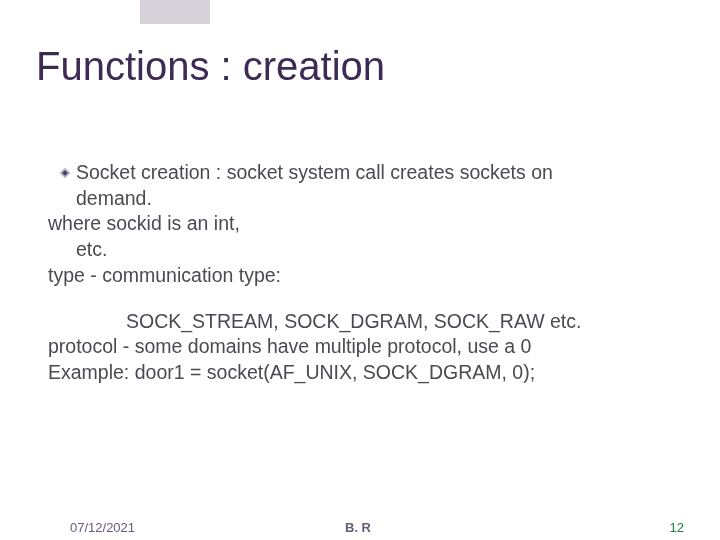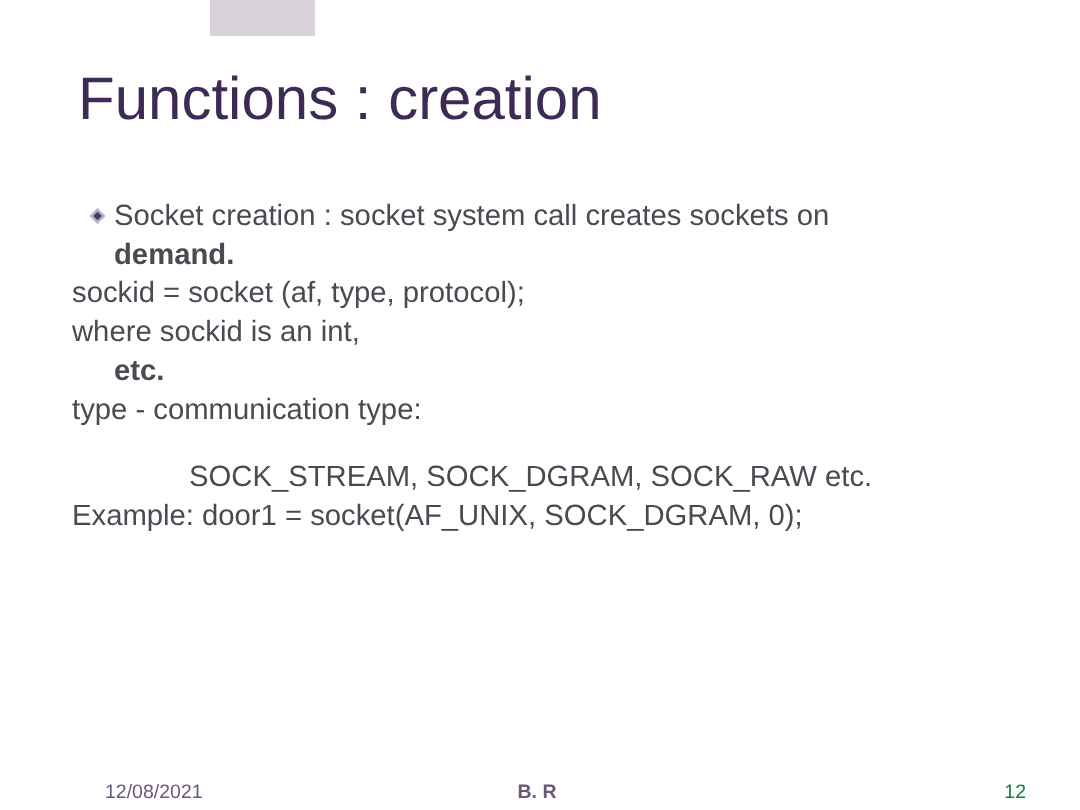--- a/index.html
+++ b/index.html
@@ -16,55 +16,55 @@
     position: absolute;
     top: 0;
     left: 140px;
     width: 70px;
     height: 24px;
     background: #d8d2da;
   }
   .title {
     position: absolute;
     top: 44px;
-    left: 52px;
+    left: 36px;
     font-size: 40px;
     color: #3d2b55;
     letter-spacing: 0px;
   }
   .body {
     position: absolute;
     top: 132px;
     left: 48px;
     width: 630px;
     font-size: 19.5px;
     color: #4a4a52;
     line-height: 1.32;
   }
   .body .line {
     display: block;
   }
   .indent-bullet {
     padding-left: 28px;
     text-indent: -18px;
+    margin-top: 28px;
   }
   .indent-bullet .bullet-icon {
     display: inline-block;
     width: 14px;
     height: 14px;
     position: relative;
     top: 1px;
     margin-right: 4px;
   }
   .bullet-icon svg {
     display: block;
   }
   .indent-cont {
     padding-left: 28px;
-    font-weight: bold;
   }
   .indent-deep {
     padding-left: 78px;
     margin-top: 20px;
   }
   .footer {
     position: absolute;
     bottom: 20px;
     left: 0;
     width: 720px;
@@ -85,25 +85,25 @@
 <div class="body">
   <span class="line indent-bullet">
     <span class="bullet-icon">
       <svg width="14" height="14" viewBox="0 0 14 14">
         <rect x="3.2" y="3.2" width="7.6" height="7.6" fill="#b8aecb" transform="rotate(45 7 7)"></rect>
         <rect x="5.0" y="5.0" width="4.0" height="4.0" fill="#4a3a62" transform="rotate(45 7 7)"></rect>
       </svg>
     </span><span>Socket creation : socket system call creates sockets on</span>
   </span>
   <span class="line indent-cont">demand.</span>
-  <span class="line">sockid = socket (af, type, protocol);</span>
   <span class="line">where sockid is an int,</span>
   <span class="line indent-cont">etc.</span>
   <span class="line">type - communication type:</span>
   <span class="line indent-deep">SOCK_STREAM, SOCK_DGRAM, SOCK_RAW etc.</span>
+  <span class="line">protocol - some domains have multiple protocol, use a 0</span>
   <span class="line">Example: door1 = socket(AF_UNIX, SOCK_DGRAM, 0);</span>
 </div>
 
 <div class="footer">
-  <span class="date">12/08/2021</span>
+  <span class="date">07/12/2021</span>
   <span class="author">B. R</span>
   <span class="page">12</span>
 </div>
 
 </body></html>

